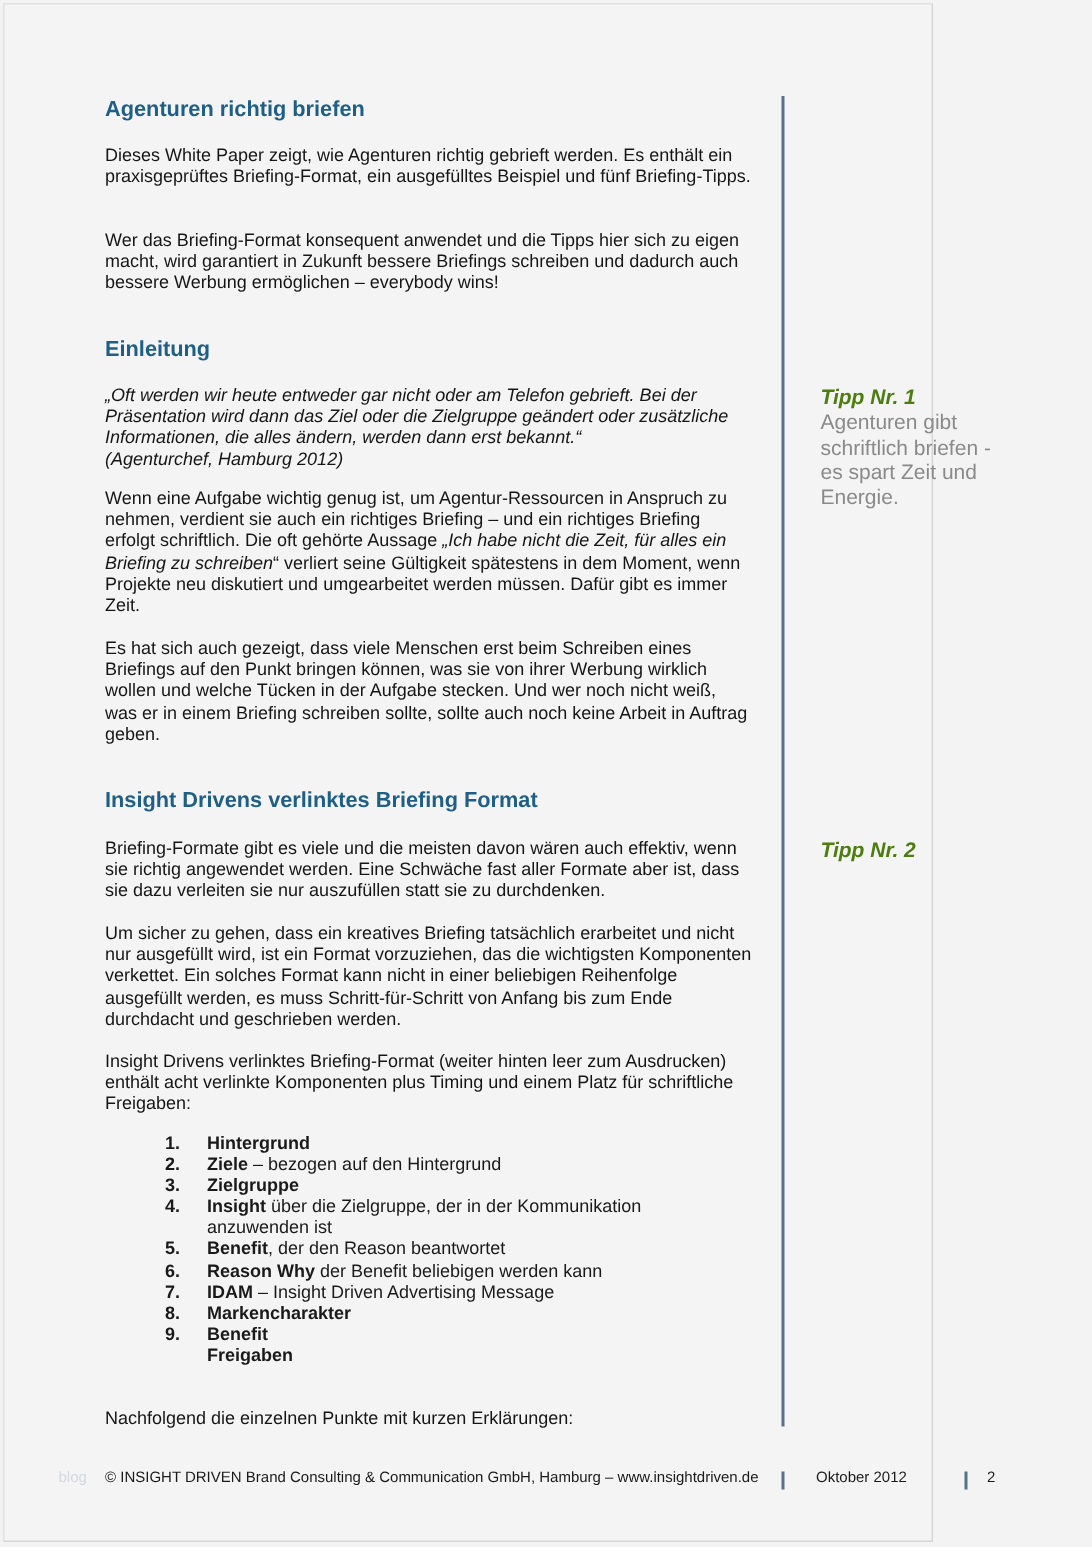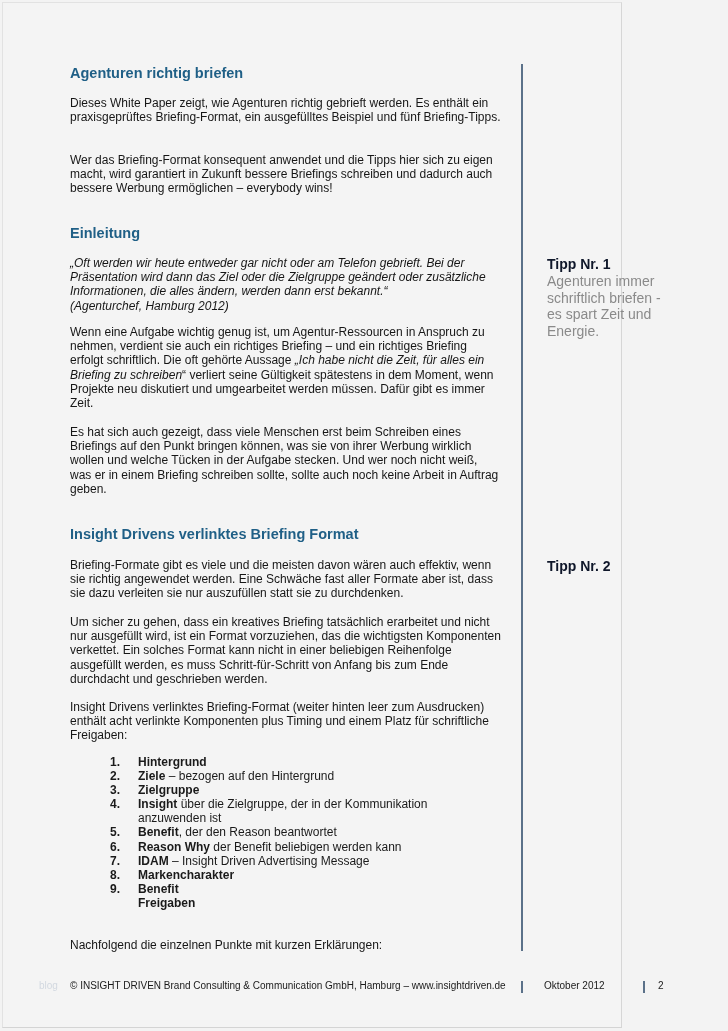--- a/index.html
+++ b/index.html
@@ -31,21 +31,21 @@
   p.block b { font-weight: normal; }
   p.block i { font-style: italic; }
   .divider {
     position: absolute; left: 518px; top: 61px;
     width: 2px; height: 887px; background: #5b7189;
   }
   .tip {
     position: absolute; left: 544px; width: 130px;
     font-size: 14px; line-height: 16.8px; color: #8a8a8a;
   }
-  .tip .tip-title { font-weight: bold; color: #0f172a; display: block; }
+  .tip .tip-title { font-weight: bold; color: #4d7c0f; display: block; font-style: italic; }
   ol.components {
     position: absolute; left: 40px; margin: 0; padding: 0; list-style: none;
     font-size: 12px; line-height: 14.1px; width: 360px;
   }
   ol.components li { position: relative; padding-left: 28px; }
   ol.components li .num { position: absolute; left: 0; font-weight: bold; }
   ol.components li .term { font-weight: bold; }
   .footer {
     position: absolute; top: 977px; left: 0; width: 724px; height: 16px;
     font-size: 10px; color: #1a1a1a;
@@ -91,21 +91,21 @@
         <li><span class="num"></span><span class="term">Freigaben</span><span></span></li>
       </ol>
 
     <p class="block" style="top:935px">Nachfolgend die einzelnen Punkte mit kurzen Erklärungen:</p>
   </div>
 
   <div class="divider"></div>
 
   <div class="tip" style="top:253px">
     <span class="tip-title">Tipp Nr. 1</span>
-    <span>Agenturen immer schriftlich briefen - es spart Zeit und Energie.</span>
+    <span>Agenturen gibt schriftlich briefen - es spart Zeit und Energie.</span>
   </div>
 
   <div class="tip" style="top:555px">
     <span class="tip-title">Tipp Nr. 2</span>
   </div>
 
   <div class="footer">
     <span class="blog">blog</span>
     <span style="left:67px">© INSIGHT DRIVEN Brand Consulting &amp; Communication GmbH, Hamburg – www.insightdriven.de</span>
     <span class="sep" style="left:518px"></span>

